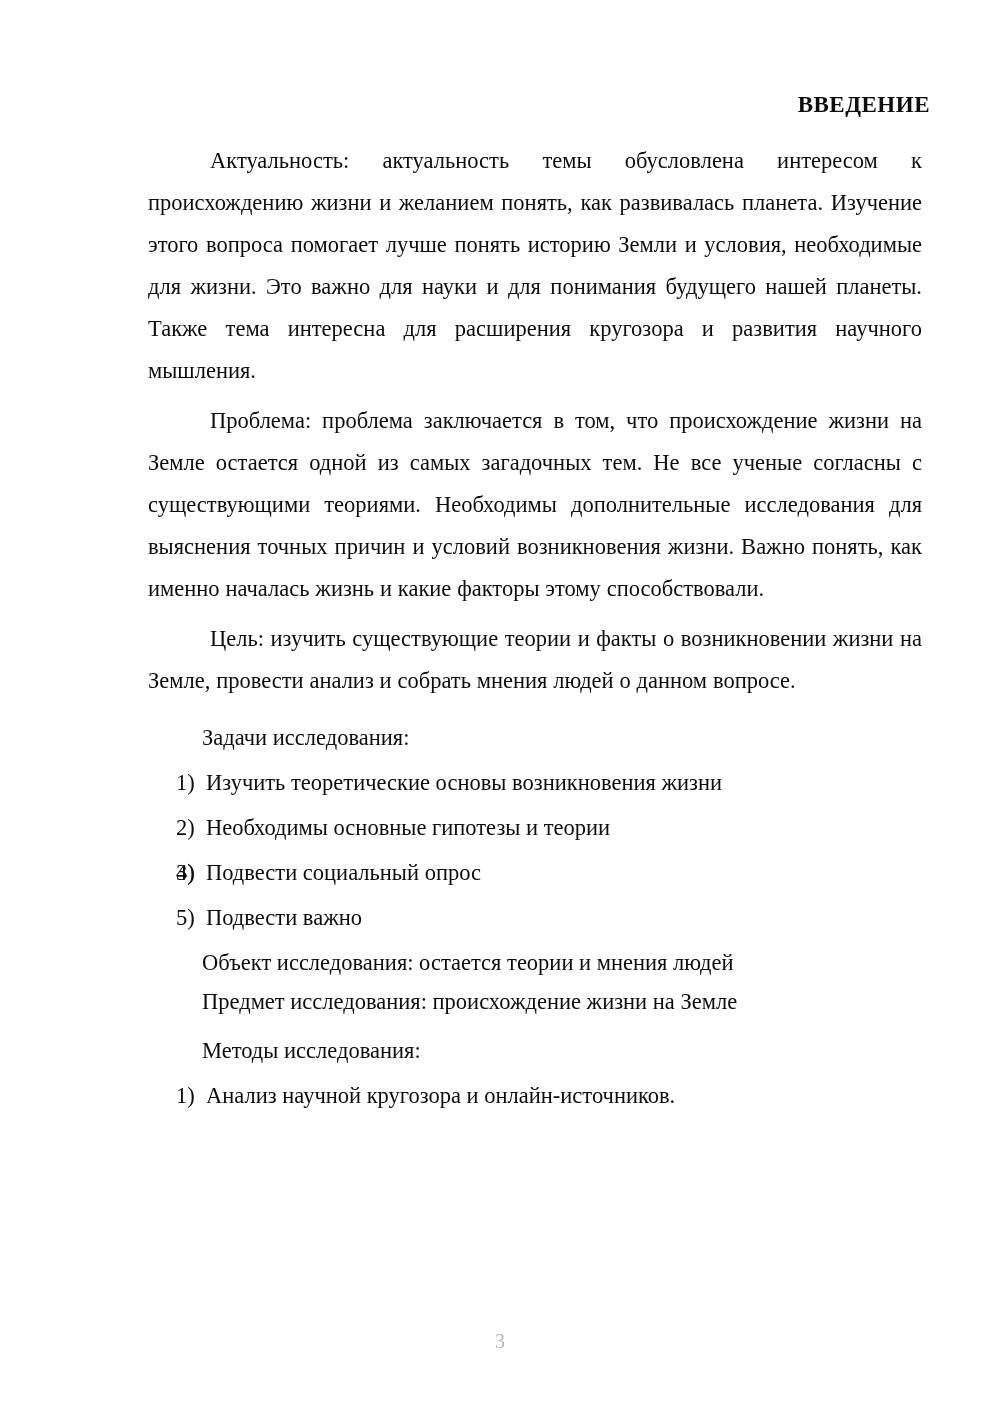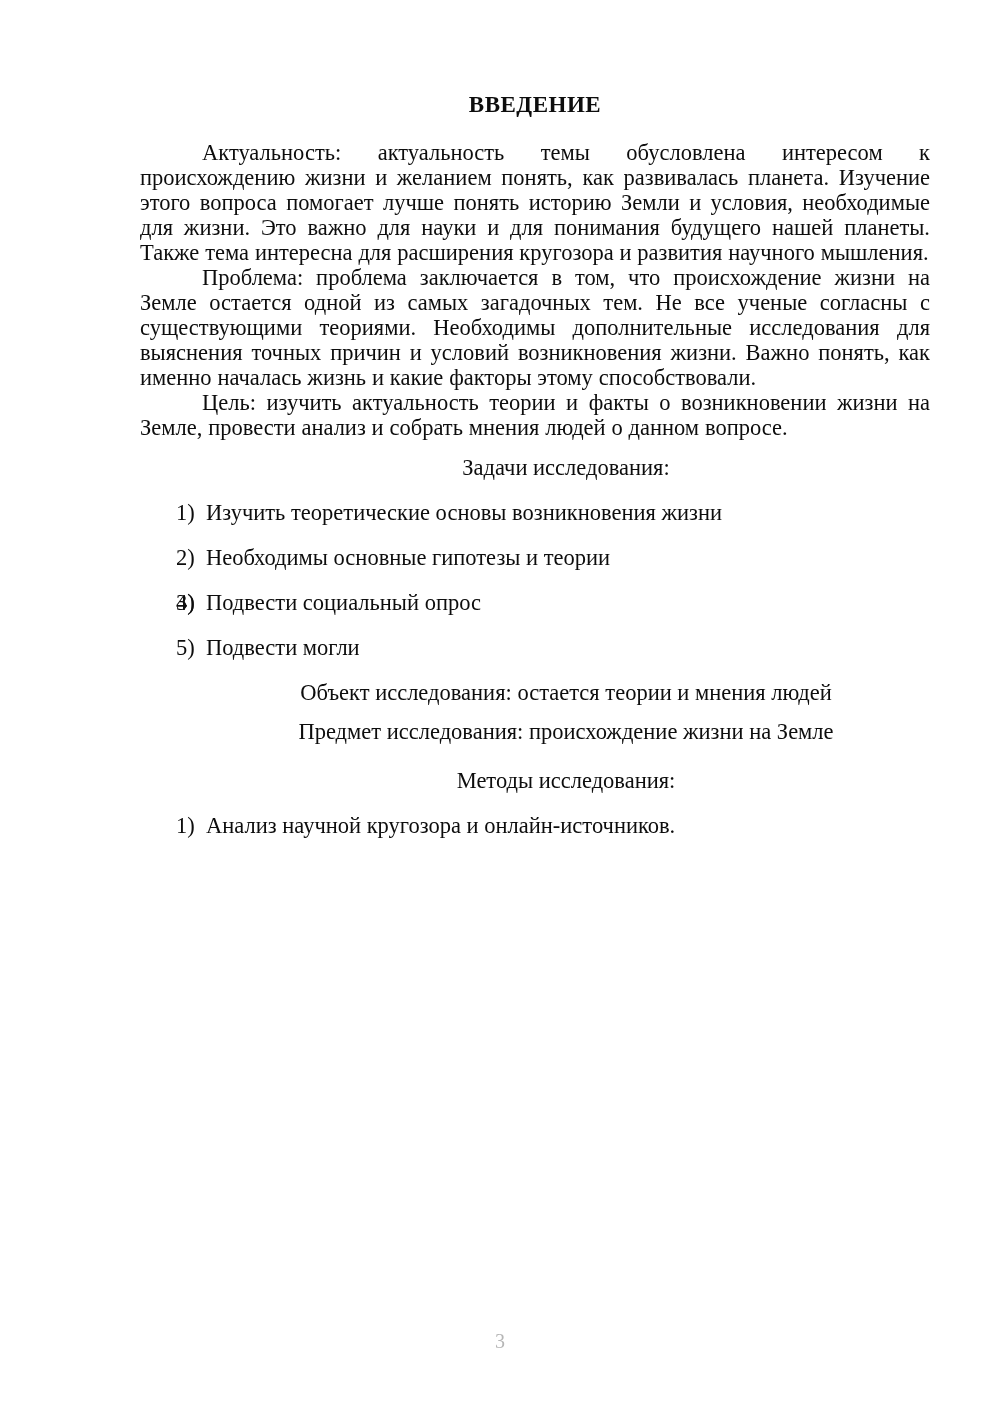--- a/index.html
+++ b/index.html
@@ -24,42 +24,42 @@
   .content {
     position: absolute;
     left: 140px;
     top: 88px;
     width: 790px;
   }
 
   .doc-title {
     font-size: 23px;
     font-weight: bold;
-    text-align: center;
+    text-align: right;
     letter-spacing: 0.5px;
     margin: 0 0 18px 0;
     line-height: 34px;
   }
 
   .para {
     font-size: 22.5px;
-    line-height: 25px;
+    line-height: 42px;
     text-align: justify;
     text-justify: inter-word;
     text-indent: 62px;
-    margin: 0;
+    margin: 8px;
     hyphens: none;
     word-spacing: 0.2px;
   }
 
   
   .line-indent {
     font-size: 22.5px;
     line-height: 35px;
-    text-align: center;
+    text-align: left;
     text-indent: 62px;
     margin: 0;
   }
 
   .spacer-sm { height: 10px; }
   .spacer-xs { height: 4px; }
 
   .num-list {
     list-style: none;
     margin: 0;
@@ -105,21 +105,21 @@
 <div class="page">
 
   <div class="content">
 
     <h1 class="doc-title">ВВЕДЕНИЕ</h1>
 
     <p class="para">Актуальность: актуальность темы обусловлена интересом к происхождению жизни и желанием понять, как развивалась планета. Изучение этого вопроса помогает лучше понять историю Земли и условия, необходимые для жизни. Это важно для науки и для понимания будущего нашей планеты. Также тема интересна для расширения кругозора и развития научного мышления.</p>
 
     <p class="para">Проблема: проблема заключается в том, что происхождение жизни на Земле остается одной из самых загадочных тем. Не все ученые согласны с существующими теориями. Необходимы дополнительные исследования для выяснения точных причин и условий возникновения жизни. Важно понять, как именно началась жизнь и какие факторы этому способствовали.</p>
 
-    <p class="para">Цель: изучить актуальность теории и факты о возникновении жизни на Земле, провести анализ и собрать мнения людей о данном вопросе.</p>
+    <p class="para">Цель: изучить существующие теории и факты о возникновении жизни на Земле, провести анализ и собрать мнения людей о данном вопросе.</p>
 
     <div class="spacer-sm"></div>
 
     <p class="line-indent">Задачи исследования:</p>
 
     <ul class="num-list tasks-list">
       <li>
         <span class="num">1)</span>
         <span class="txt">Изучить теоретические основы возникновения жизни</span>
       </li>
@@ -129,21 +129,21 @@
       </li>
       <li>
         <span class="num">3)</span>
       </li>
       <li>
         <span class="num">4)</span>
         <span class="txt">Подвести социальный опрос</span>
       </li>
       <li>
         <span class="num">5)</span>
-        <span class="txt">Подвести могли</span>
+        <span class="txt">Подвести важно</span>
       </li>
     </ul>
 
     <div class="spacer-sm"></div>
 
     <p class="line-indent">Объект исследования: остается теории и мнения людей</p>
 
     <div class="spacer-xs"></div>
 
     <p class="line-indent">Предмет исследования: происхождение жизни на Земле</p>

